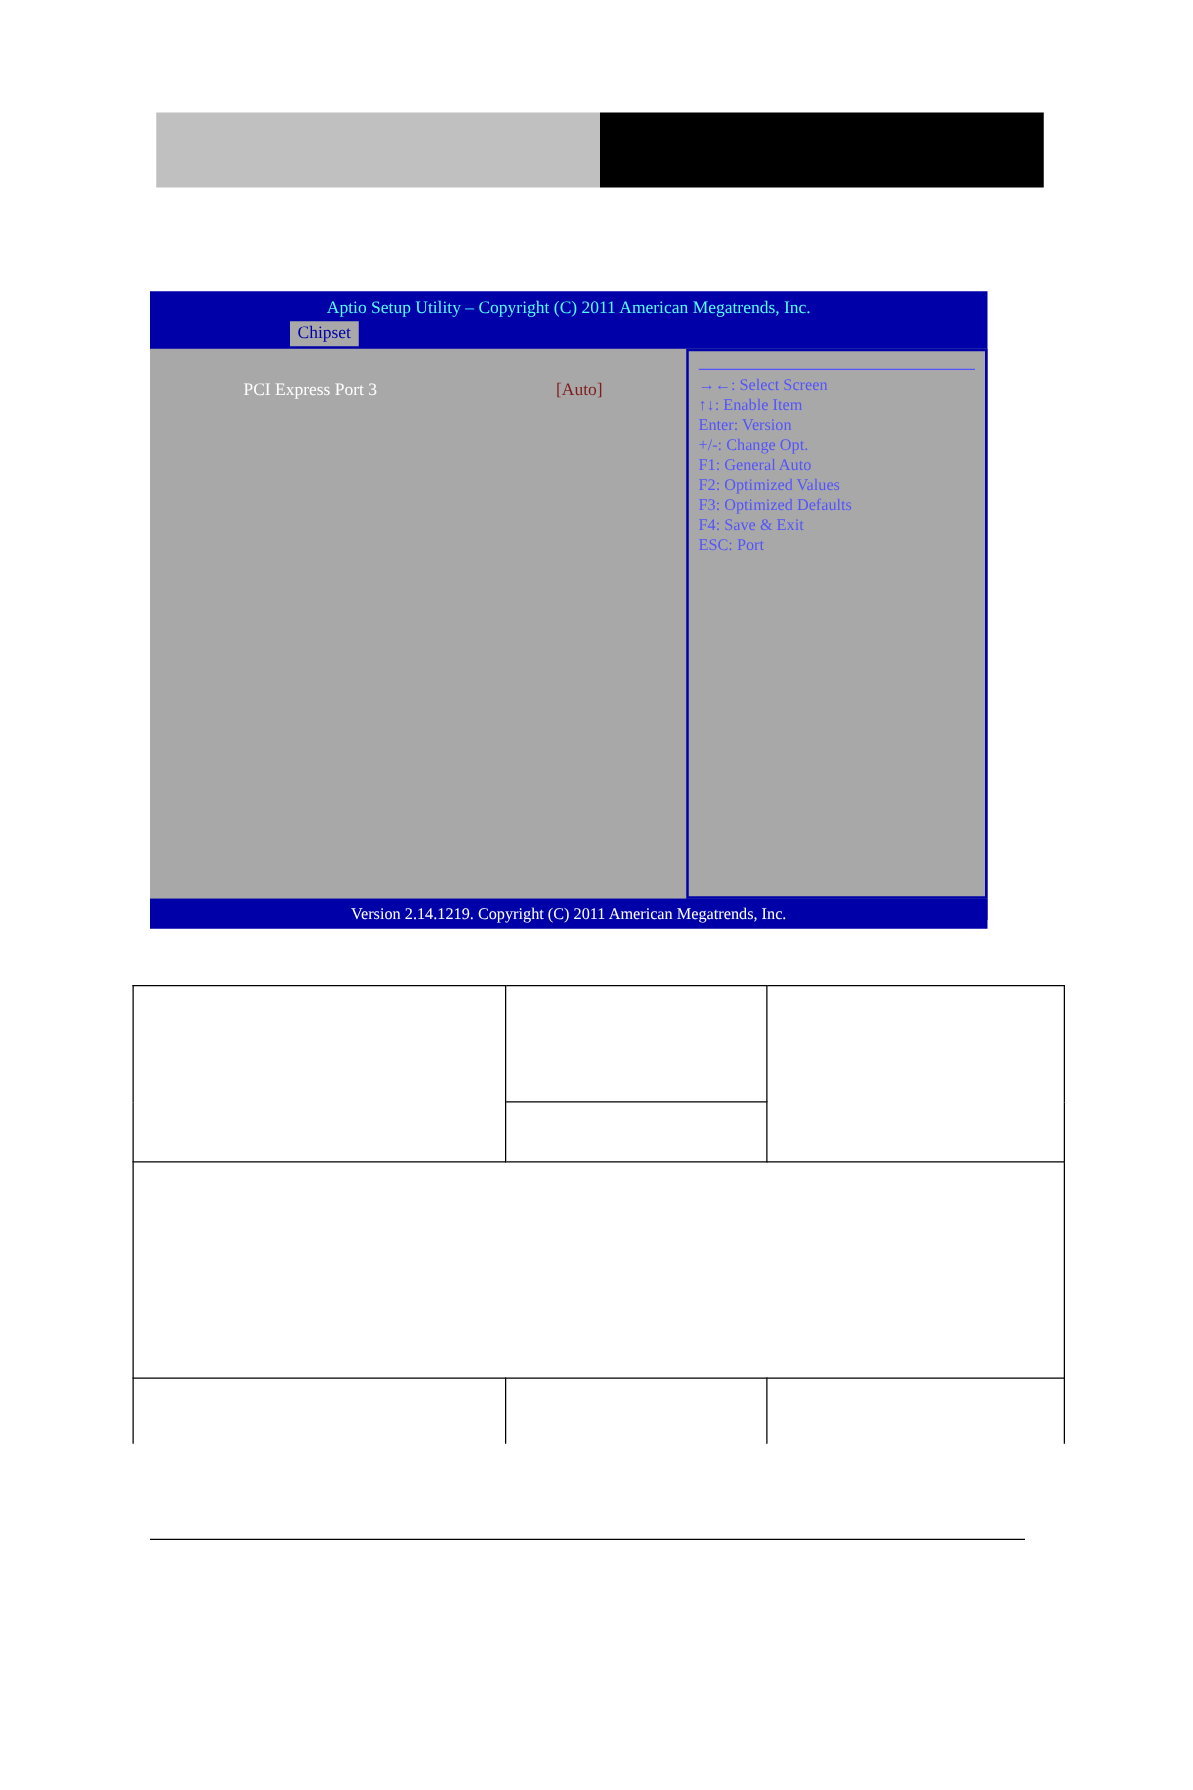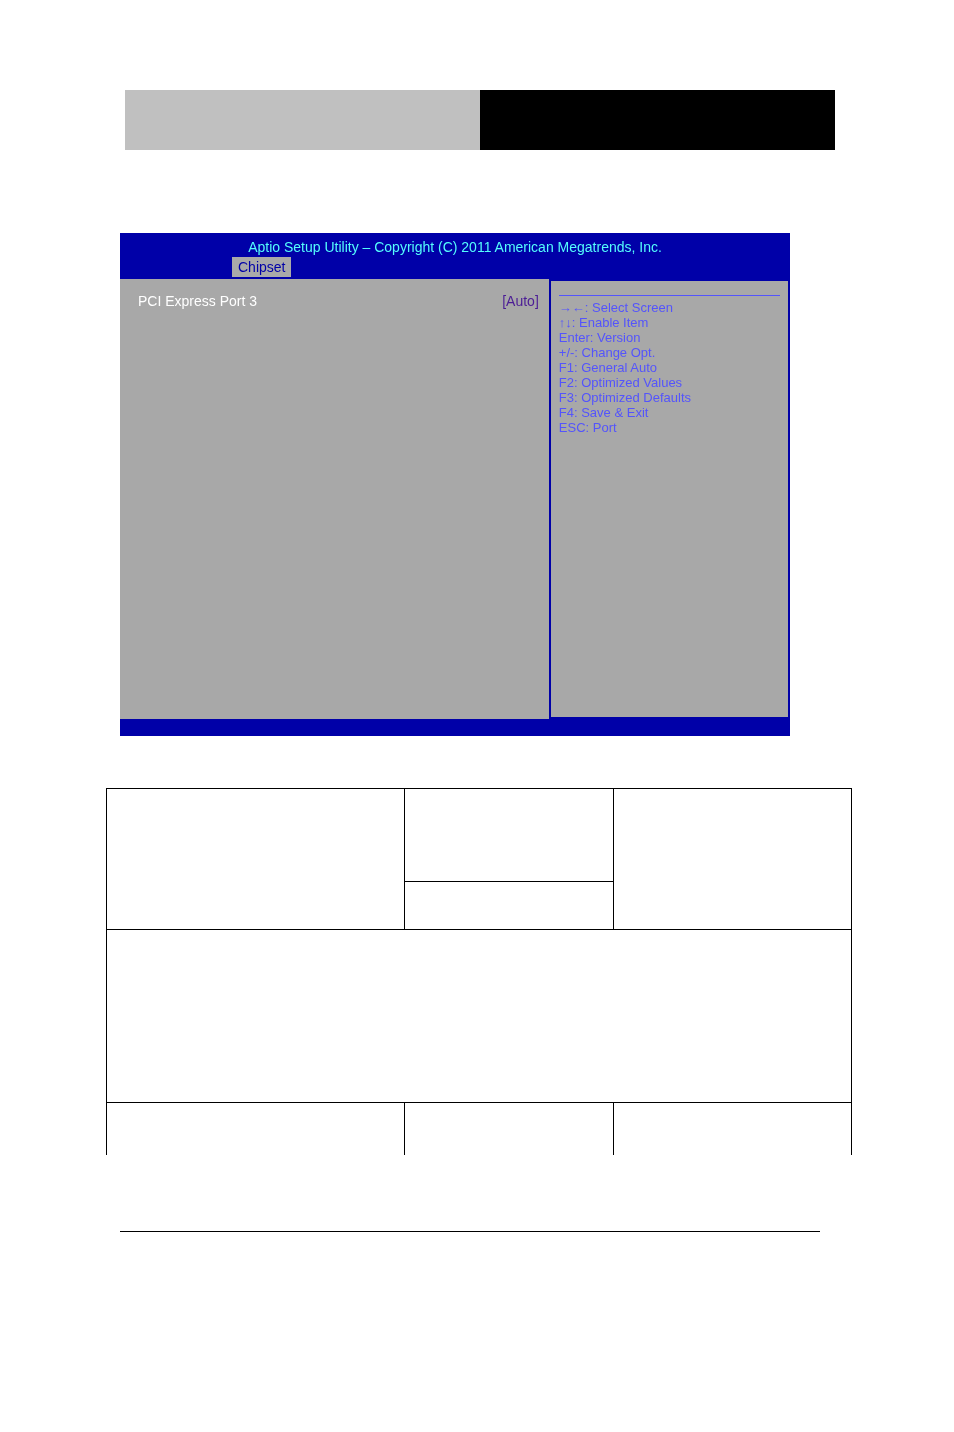--- a/index.html
+++ b/index.html
@@ -27,21 +27,21 @@
     width: 50%;
     background: #000000;
   }
   .bios-screen {
     position: absolute;
     top: 233px;
     left: 120px;
     width: 670px;
     height: 503px;
     background: #0000a8;
-    font-family: Liberation Sans, sans-serif;
+    font-family: Liberation Serif, serif;
     font-size: 14px;
     color: #ffffff;
   }
   .bios-header {
     text-align: center;
     padding: 6px 0 0 0;
     color: #54fcfc;
   }
   .bios-tabs {
     display: flex;
@@ -60,27 +60,28 @@
     margin-top: 2px;
   }
   .bios-left {
     width: 64%;
     padding: 14px 10px 10px 18px;
     color: #ffffff;
     box-sizing: border-box;
   }
   .bios-row {
     display: flex;
-    justify-content: space-between;
+    justify-content: center;
+    margin-top: 12px;
   }
   .bios-label {
     width: 250px;
   }
   .bios-value {
-    color: #4c1d95;
+    color: #7f1d1d;
   }
   .bios-right {
     width: 36%;
     border-left: 2px solid #0000a8;
     border-right: 2px solid #0000a8;
     border-top: 2px solid #0000a8;
     border-bottom: 2px solid #0000a8;
     padding: 10px 8px;
     color: #5454fc;
     font-size: 13px;
@@ -156,20 +157,21 @@
         <div>Enter: Version</div>
         <div>+/-: Change Opt.</div>
         <div>F1: General Auto</div>
         <div>F2: Optimized Values</div>
         <div>F3: Optimized Defaults</div>
         <div>F4: Save &amp; Exit</div>
         <div>ESC: Port</div>
       </div>
     </div>
   </div>
+  <div class="bios-footer">Version 2.14.1219. Copyright (C) 2011 American Megatrends, Inc.</div>
 </div>
 
 <table class="data-table">
   <tbody>
       <tr>
     <td class="col1" rowspan="2" style="height:120px"></td>
     <td class="col2" style="height:80px"></td>
     <td class="col3" rowspan="2"></td>
   </tr>
   <tr>

